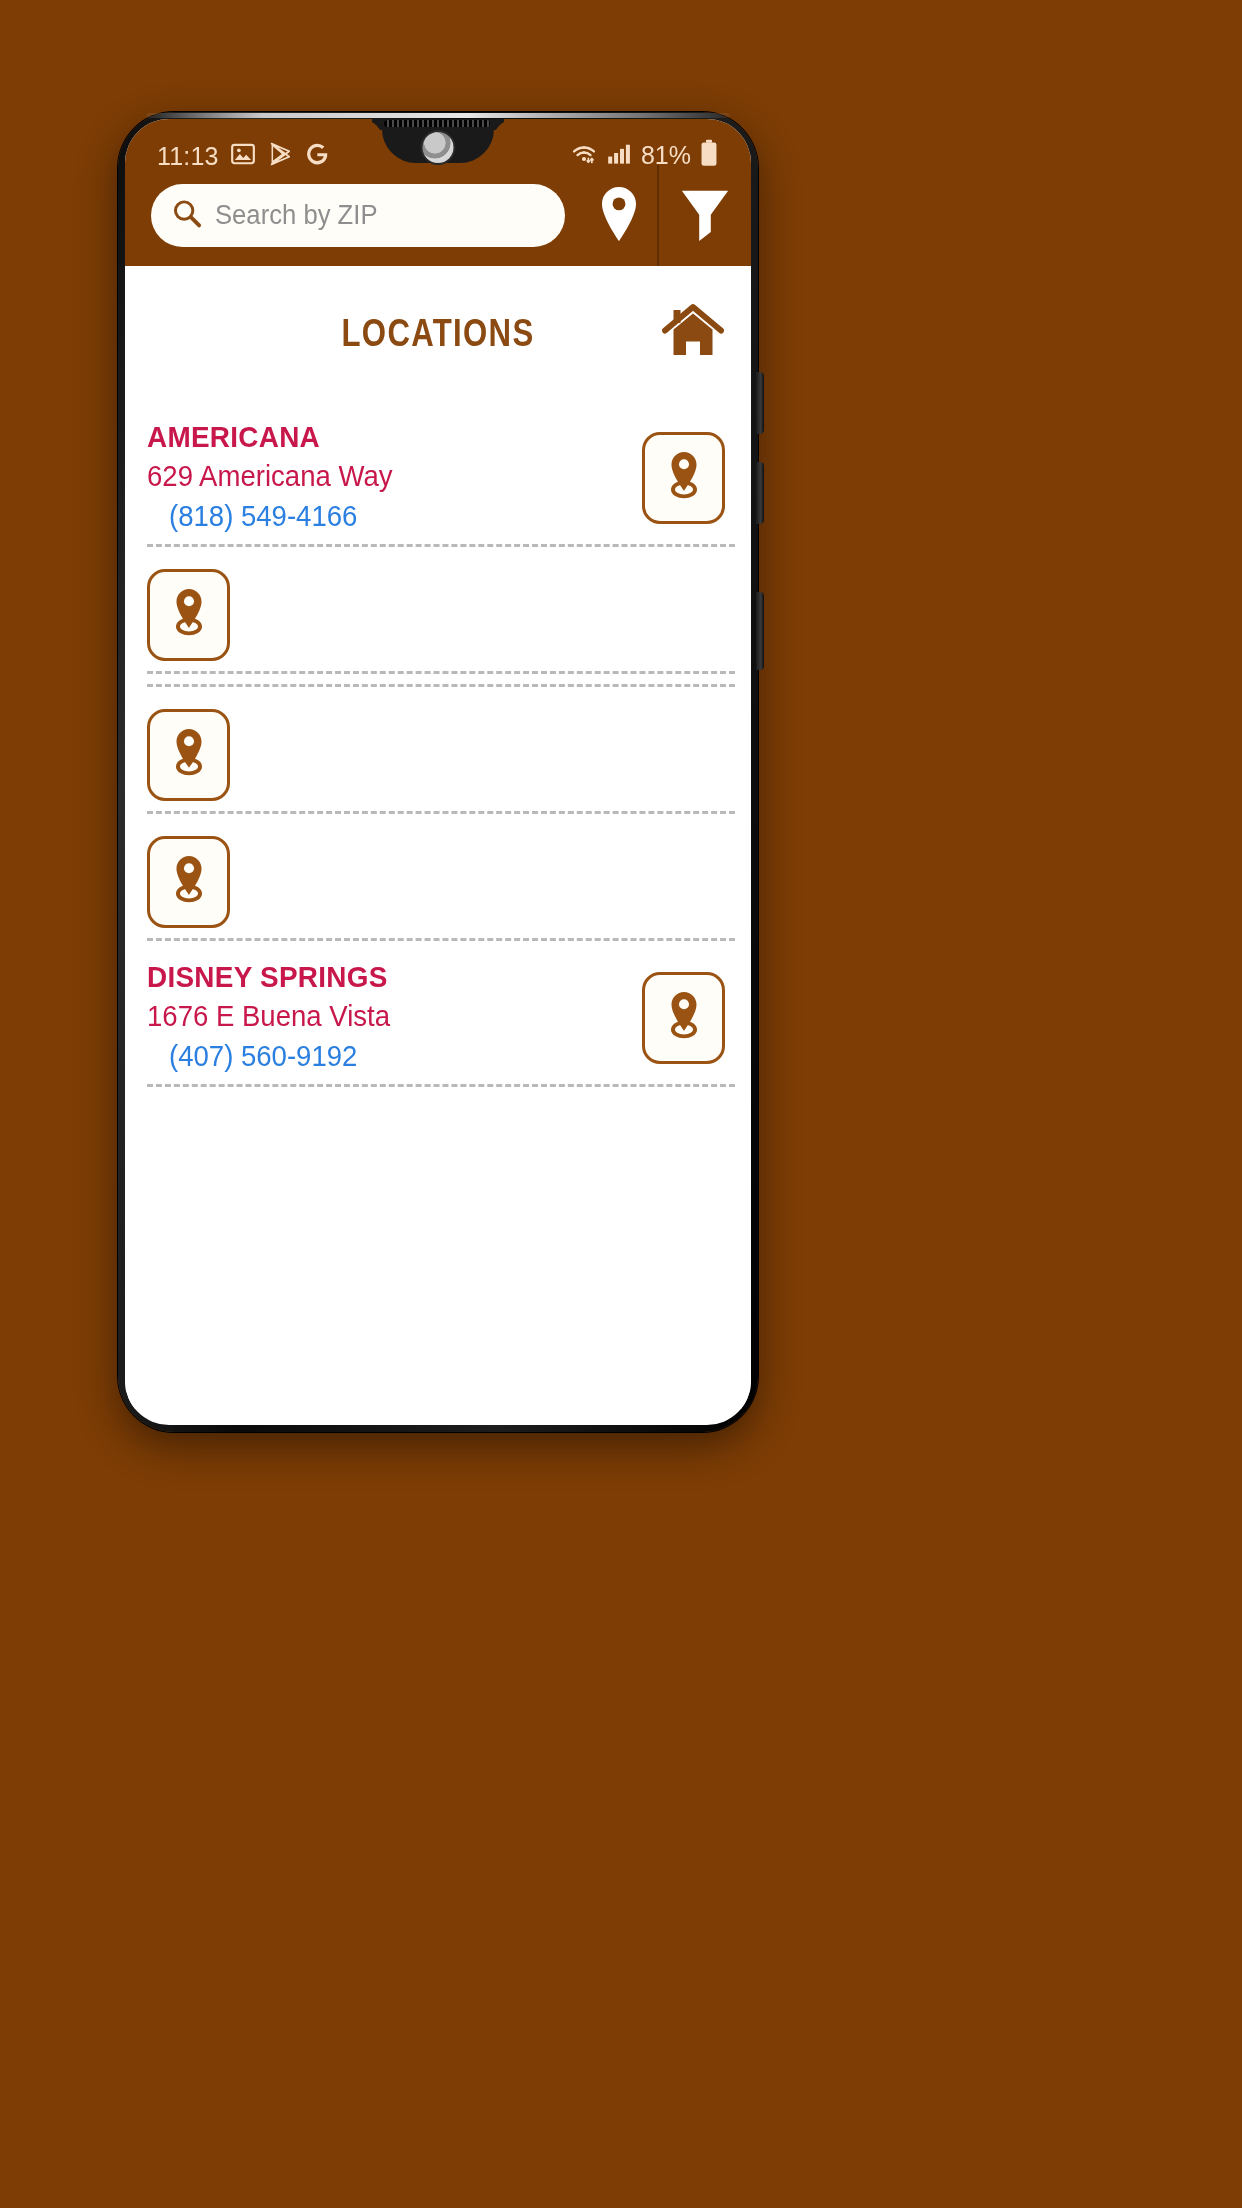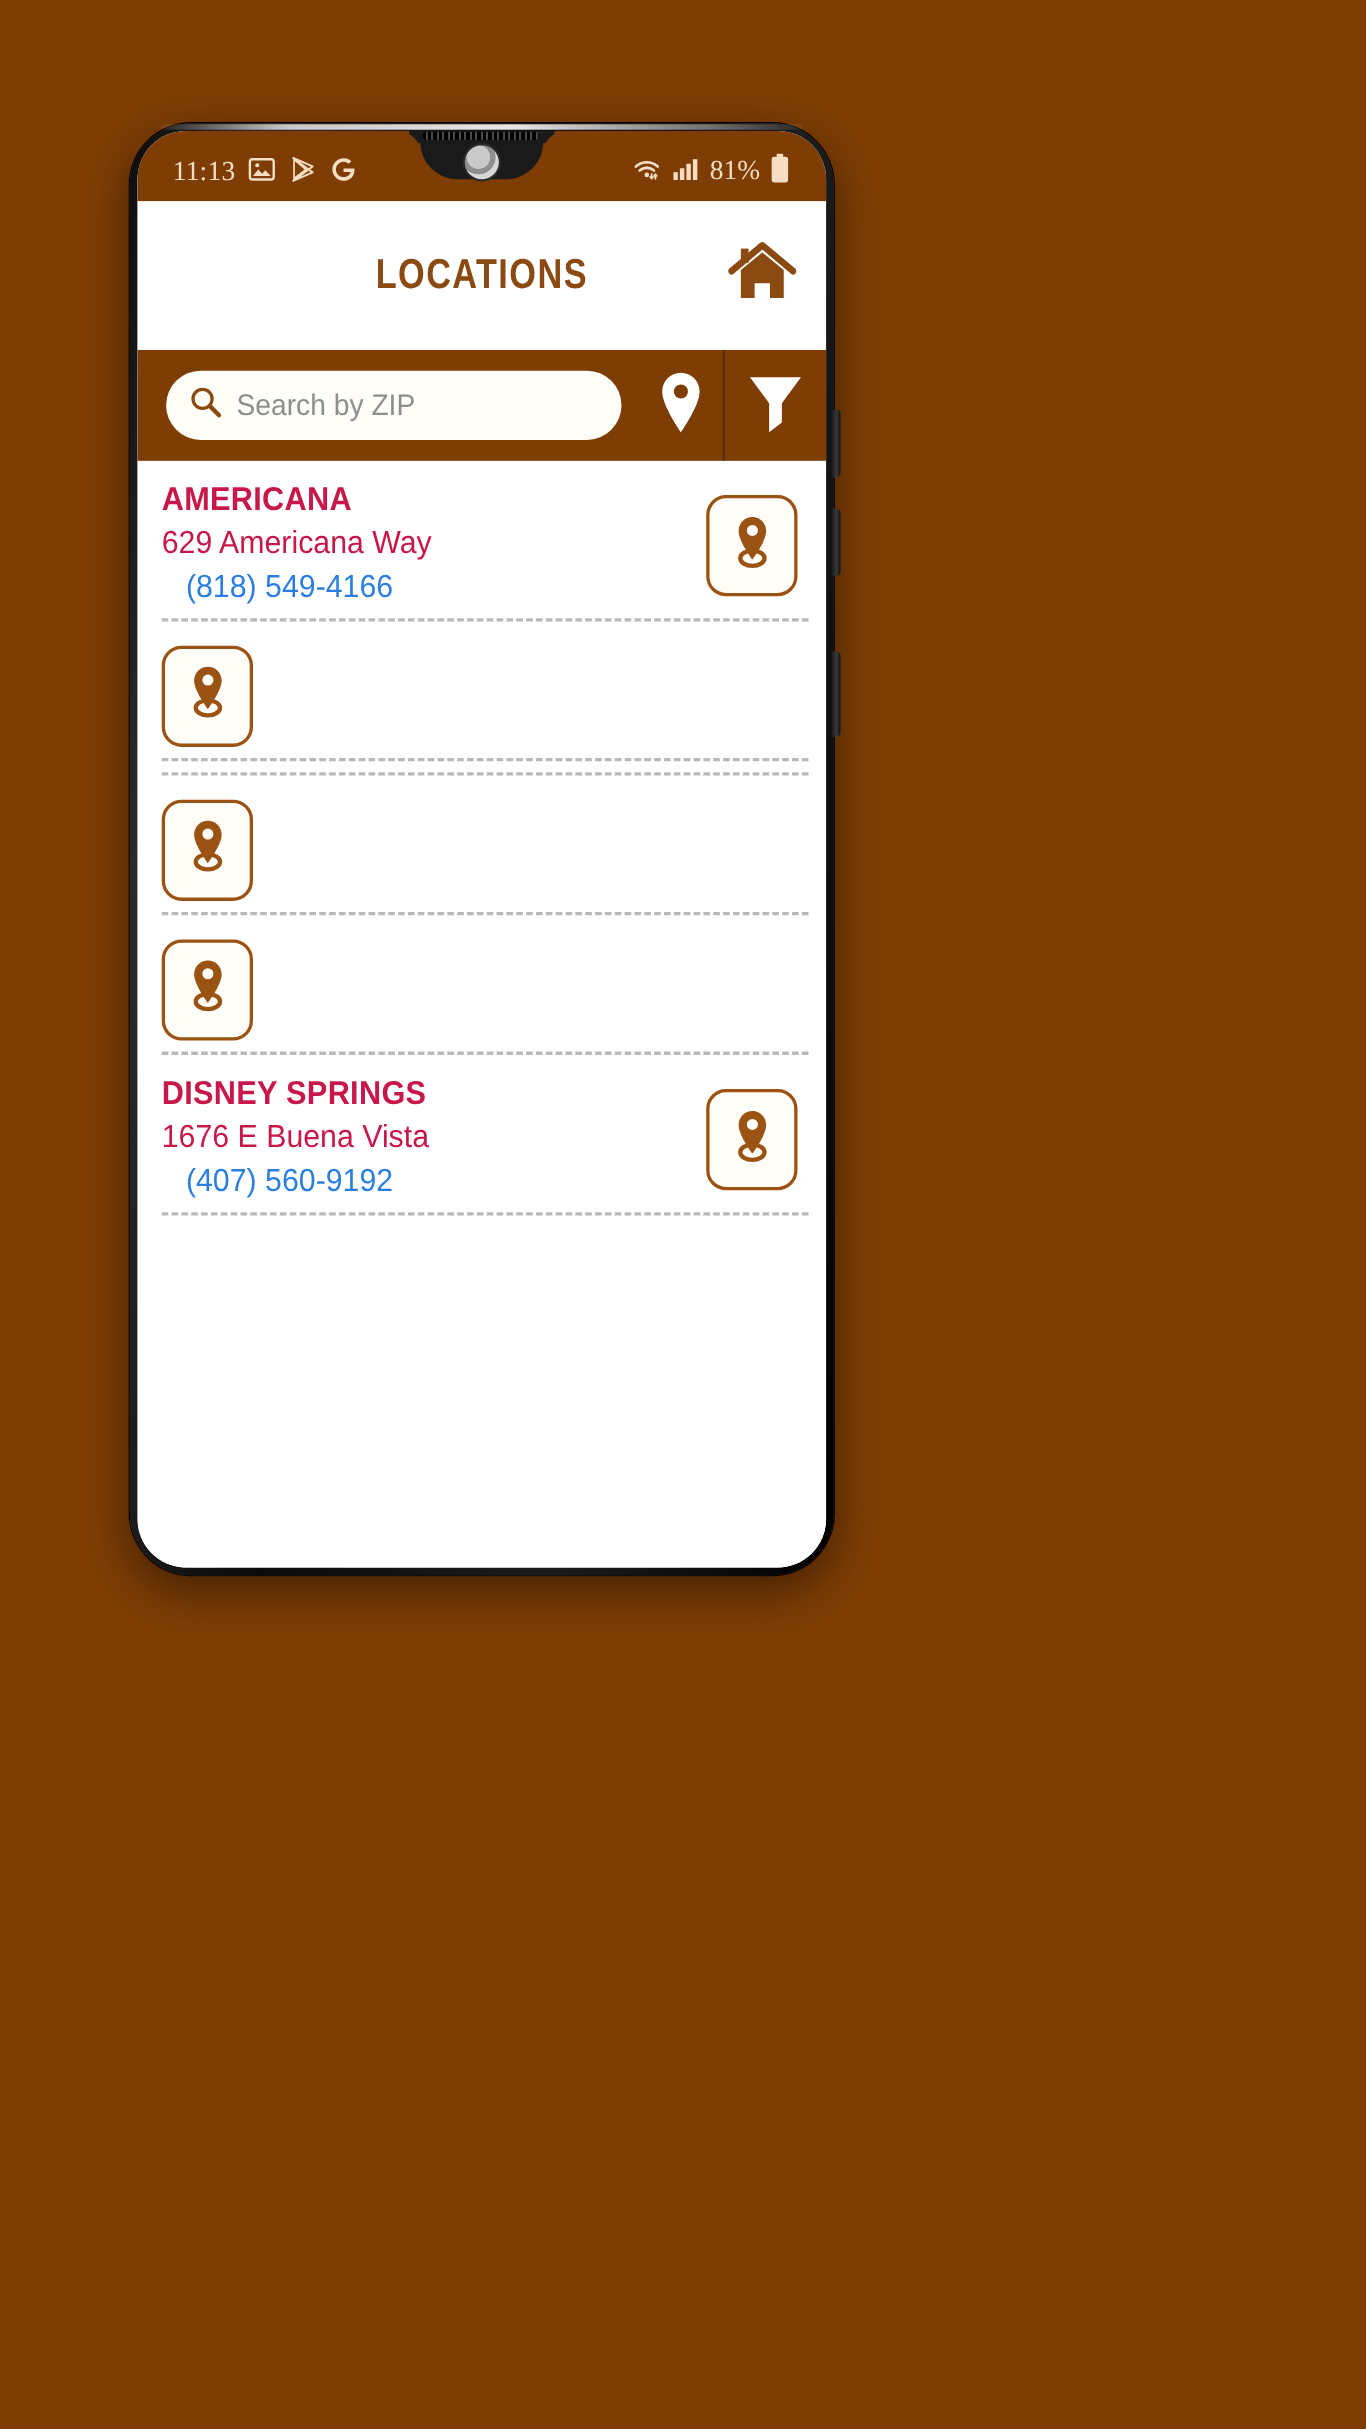--- a/index.html
+++ b/index.html
@@ -59,26 +59,25 @@
     width:626px; height:1306px;
     border-radius:44px;
     overflow:hidden;
     background:#ffffff;
     z-index:10;
   }
 
   
   #status-bar{
     position:relative;
-    height:64px;
+    height:46px;
     background:#7d3d05;
     display:flex; align-items:flex-start;
     padding:22px 24px 0 32px;
     color:#f6d9bd;
-    font-family:Liberation Serif, serif;
   }
   #status-left{ display:flex; align-items:center; gap:11px; }
   #status-time{ font-size:25px; letter-spacing:.2px; color:#f7ddc3; font-weight:400; }
   #status-right{
     position:absolute; right:32px; top:20px;
     display:flex; align-items:center; gap:8px;
   }
   #battery-percent{ font-size:25px; color:#f7ddc3; }
   .sicon{ display:block; }
 
@@ -288,61 +287,61 @@
           <rect x="5.4" y="0.6" width="5.2" height="2.6" rx="0.8" fill="#f7ddc3"></rect>
           <rect x="1.6" y="3" width="12.8" height="20" rx="2" fill="#f7ddc3"></rect>
         </svg>
       </span>
     </div>
 
     <div id="notch"></div>
     <div id="front-camera"></div>
   </div>
 
+  <div id="search-row">
+    <div id="search-field">
+      <span>
+        <svg width="32" height="32" viewBox="0 0 28 28">
+          <circle cx="11.5" cy="11" r="7.6" fill="none" stroke="#8a4a12" stroke-width="2.6"></circle>
+          <path d="M17.4 16.8l7.2 7.2" stroke="#8a4a12" stroke-width="3.4" stroke-linecap="round" fill="none"></path>
+        </svg>
+      </span>
+      <span id="search-placeholder">Search by ZIP</span>
+    </div>
+    <div id="map-pin-button">
+      <span>
+        <svg width="44" height="58" viewBox="0 0 34 46">
+          <path d="M17 1.5C9.5 1.5 3.5 7.5 3.5 15c0 9.6 11.3 26 13.5 29.5C19.2 41 30.5 24.6 30.5 15 30.5 7.5 24.5 1.5 17 1.5z" fill="#ffffff"></path>
+          <circle cx="17" cy="15" r="5.1" fill="#7d3d05"></circle>
+        </svg>
+      </span>
+    </div>
+    <div id="filter-divider"></div>
+    <div id="filter-button">
+      <span>
+        <svg width="52" height="54" viewBox="0 0 40 42">
+          <path d="M2 3h36L24.5 21.5v13.5L15.5 42V21.5z" fill="#ffffff"></path>
+        </svg>
+      </span>
+    </div>
+  </div>
+
   <div id="app-header">
     <div id="page-title">LOCATIONS</div>
     <div id="home-button">
       <span>
         <svg width="62" height="58" viewBox="0 0 62 58">
           <path d="M3 27.5L31 4l28 23.5" fill="none" stroke="#8a4a12" stroke-width="6" stroke-linecap="round" stroke-linejoin="round"></path>
           <path d="M11.5 26.5L31 10.5l19.5 16V52H38V38.5H24V52H11.5z" fill="#8a4a12"></path>
           <rect x="11.5" y="7" width="7" height="13" fill="#8a4a12"></rect>
         </svg>
       </span>
     </div>
   </div>
 
-  <div id="search-row">
-    <div id="search-field">
-      <span>
-        <svg width="32" height="32" viewBox="0 0 28 28">
-          <circle cx="11.5" cy="11" r="7.6" fill="none" stroke="#8a4a12" stroke-width="2.6"></circle>
-          <path d="M17.4 16.8l7.2 7.2" stroke="#8a4a12" stroke-width="3.4" stroke-linecap="round" fill="none"></path>
-        </svg>
-      </span>
-      <span id="search-placeholder">Search by ZIP</span>
-    </div>
-    <div id="map-pin-button">
-      <span>
-        <svg width="44" height="58" viewBox="0 0 34 46">
-          <path d="M17 1.5C9.5 1.5 3.5 7.5 3.5 15c0 9.6 11.3 26 13.5 29.5C19.2 41 30.5 24.6 30.5 15 30.5 7.5 24.5 1.5 17 1.5z" fill="#ffffff"></path>
-          <circle cx="17" cy="15" r="5.1" fill="#7d3d05"></circle>
-        </svg>
-      </span>
-    </div>
-    <div id="filter-divider"></div>
-    <div id="filter-button">
-      <span>
-        <svg width="52" height="54" viewBox="0 0 40 42">
-          <path d="M2 3h36L24.5 21.5v13.5L15.5 42V21.5z" fill="#ffffff"></path>
-        </svg>
-      </span>
-    </div>
-  </div>
-
   <div id="locations-list">
       <div class="location-row">
         <div class="info">
           <div class="loc-name">AMERICANA</div>
           <div class="loc-address">629 Americana Way</div>
           <div class="loc-phone">(818) 549-4166</div>
         </div>
         <div class="pin-button">
           <span><svg width="46" height="54" viewBox="0 0 36 44">
               <path d="M18 2.5c-5.6 0-10.2 4.6-10.2 10.3 0 7.2 8.6 19 10.2 21.2 1.6-2.2 10.2-14 10.2-21.2C28.2 7.1 23.6 2.5 18 2.5z" fill="#9a5312"></path>

